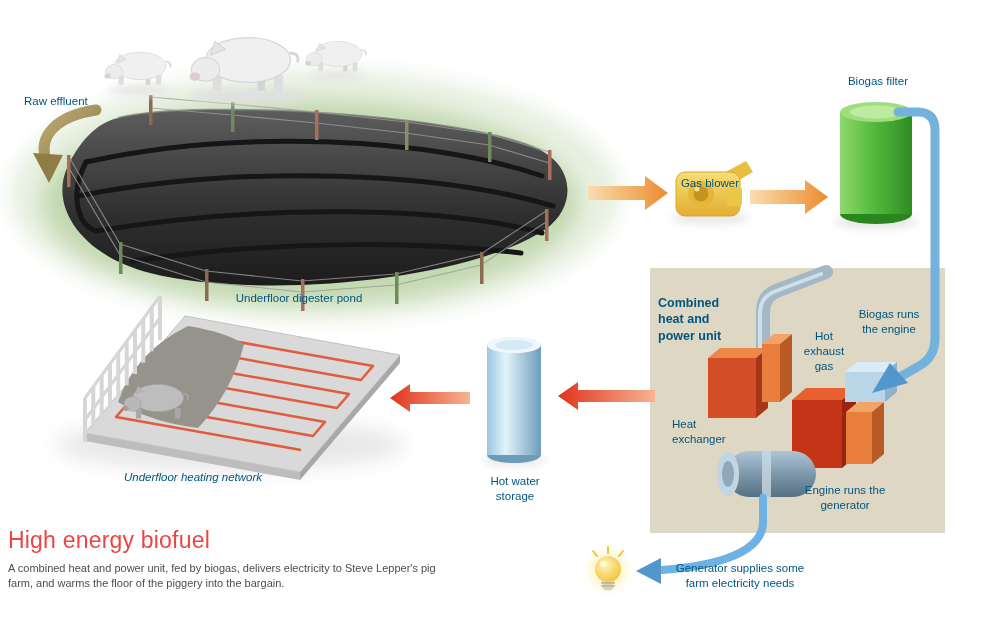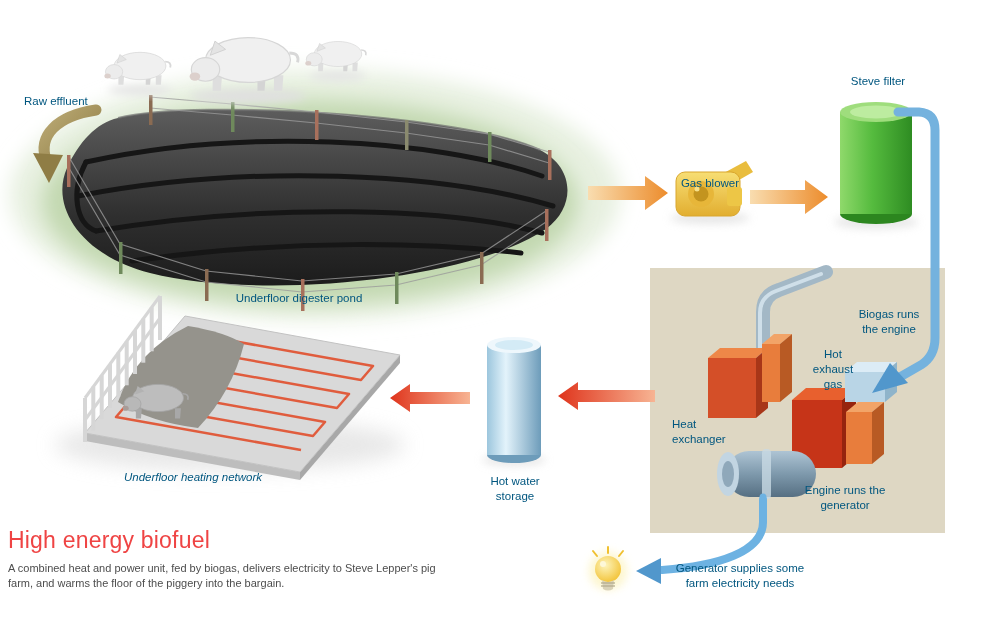--- a/index.html
+++ b/index.html
@@ -252,23 +252,24 @@
     <circle cx="603" cy="564" r="3" fill="#fdf8d8"></circle>
     <path d="M602,580 q6,4 12,0 l-1,9 q-5,3 -10,0 z" fill="#d9d2b8"></path>
     <line x1="601" y1="583" x2="615" y2="583" stroke="#b0a88c" stroke-width="1.2"></line>
     <line x1="601" y1="586" x2="615" y2="586" stroke="#b0a88c" stroke-width="1.2"></line>
   </g>
 </svg>
 
   <div class="lbl nowrap" style="left:24px; top:94px;">Raw effluent</div>
   <div class="lbl c" style="left:229px; top:291px; width:140px;">Underfloor digester pond</div>
   <div class="lbl c" style="left:676px; top:144px; width:68px;margin-top:32px;">Gas blower</div>
-  <div class="lbl c" style="left:843px; top:74px; width:70px;">Steve filter</div>
+  <div class="lbl c" style="left:843px; top:74px; width:70px;">Biogas filter</div>
+  <div class="lbl b" style="left:658px; top:295px; width:68px;">Combined heat and power unit</div>
   <div class="lbl c" style="left:854px; top:307px; width:70px;">Biogas runs the engine</div>
-  <div class="lbl c" style="left:798px; top:347px; width:52px;margin-left:9px;">Hot exhaust gas</div>
+  <div class="lbl c" style="left:798px; top:329px; width:52px;">Hot exhaust gas</div>
   <div class="lbl" style="left:672px; top:417px; width:62px;">Heat exchanger</div>
   <div class="lbl c" style="left:803px; top:483px; width:84px;">Engine runs the generator</div>
   <div class="lbl c" style="left:484px; top:474px; width:62px;">Hot water storage</div>
   <div class="lbl nowrap" style="left:124px; top:470px;font-style:italic;">Underfloor heating network</div>
   <div class="lbl c" style="left:664px; top:561px; width:152px;">Generator supplies some farm electricity needs</div>
 
   <div class="title" style="left:8px; top:527px;">High energy biofuel</div>
   <div class="desc" style="left:8px; top:561px; width:448px;">A combined heat and power unit, fed by biogas, delivers electricity to Steve Lepper's pig farm, and warms the floor of the piggery into the bargain.</div>
 </div>
 

